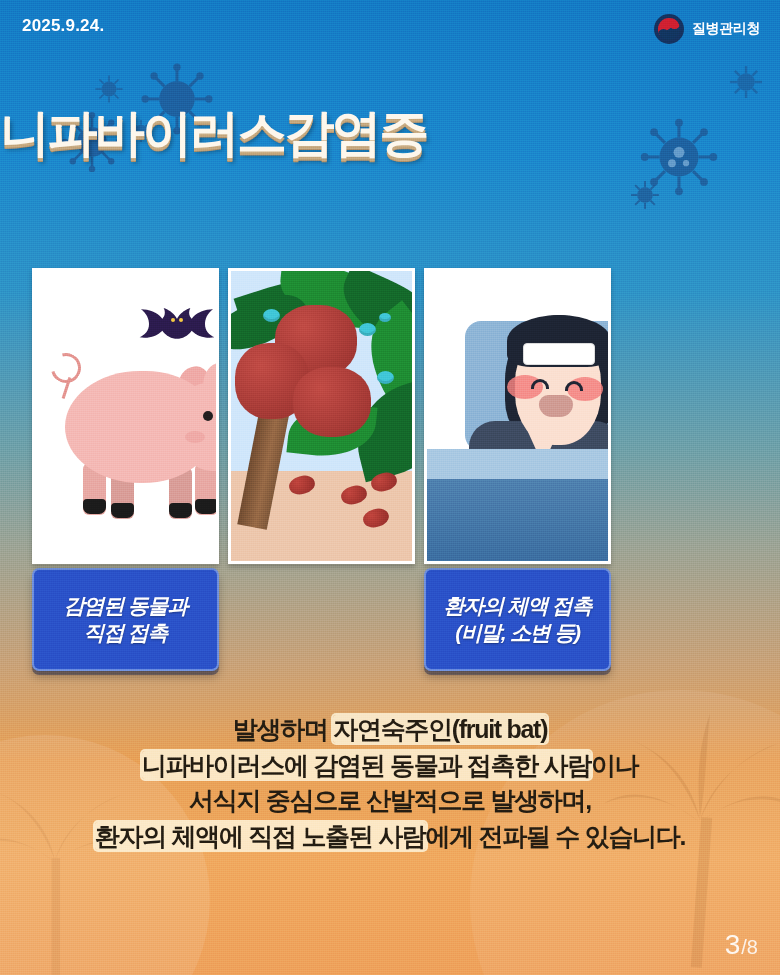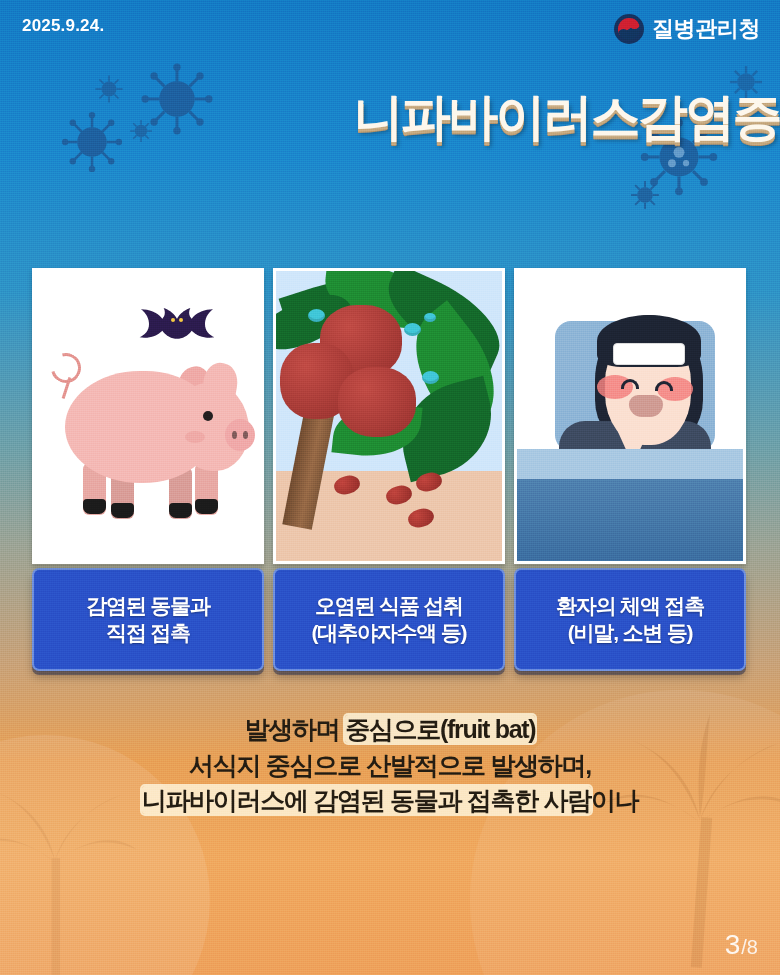--- a/index.html
+++ b/index.html
@@ -53,26 +53,26 @@
     border-radius: 50%;
     background: linear-gradient(145deg, #cf2030 0%, #cf2030 49%, #12355f 51%, #12355f 100%);
     overflow: hidden;
   }
   #brand .logo .tg:before, #brand .logo .tg:after {
     content: ""; position: absolute; width: 11px; height: 11px; border-radius: 50%;
   }
   #brand .logo .tg:before { background: #cf2030; left: 11px; top: 0; }
   #brand .logo .tg:after  { background: #12355f; left: 0; top: 11px; }
   #brand .name {
-    color: #fff; font-size: 22px; font-weight: 700; letter-spacing: -.4px;
+    color: #fff; font-size: 14px; font-weight: 700; letter-spacing: -.4px;
   }
   
   #title {
-    position: absolute; left: 0; right: 0; top: 92px;
-    text-align: right; line-height: 1.02;
+    position: absolute; left: 0; right: 0; top: 108px;
+    text-align: left; line-height: 1.02;
   }
   #title .ln {
     font-size: 50px; font-weight: 900; letter-spacing: -2.6px;
     color: #fdf7ec;
     text-shadow:
       0 3px 0 #c6a87e, 0 4px 0 #b4926a,
       2px 5px 4px rgba(0,0,0,.30);
     display: block;
   }
   #title .hl {
@@ -81,21 +81,21 @@
       0 3px 0 #c08b28, 0 4px 0 #ad7a1d,
       2px 5px 4px rgba(0,0,0,.30);
   }
   
   .virus { position: absolute; color: #1f538f; opacity: .72; }
   
   #panels {
     position: absolute; left: 32px; top: 268px;
     width: 716px; display: flex; gap: 9px;
   }
-  .card { width: 232px; }
+  .card { width: 187px; font-style: italic; }
   .pic {
     height: 296px; width: 100%;
     border: 3px solid #ffffff;
     position: relative; overflow: hidden;
     background: #fff;
     box-shadow: 0 3px 5px rgba(0,0,0,.22);
   }
   .cap {
     margin-top: 4px; height: 103px; border-radius: 7px;
     background: #2a51c8;
@@ -475,24 +475,20 @@
         <div class="coco" style="left:32px; top:38px;"></div>
         <div class="coco" style="left:128px; top:52px;"></div>
         <div class="coco" style="left:148px; top:42px; width:12px; height:9px;"></div>
         <div class="coco" style="left:146px; top:100px;"></div>
 
         <div class="fallen" style="left:58px; top:205px;"></div>
         <div class="fallen" style="left:110px; top:215px;"></div>
         <div class="fallen" style="left:140px; top:202px;"></div>
         <div class="fallen" style="left:132px; top:238px;"></div>
       </div>
-      <div class="cap">
-        <span>오염된 식품 섭취
-(대추야자수액 등)</span>
-      </div>
     </div>
 
     <div class="card">
       <div class="pic">
         <div class="bedbg"></div>
         <div class="pillow"></div>
         <div class="hair-back"></div>
         <div class="ponytail"></div>
         <div class="neck"></div>
         <div class="gown"></div>
@@ -509,23 +505,24 @@
         <div class="blanket"></div>
       </div>
       <div class="cap">
         <span>환자의 체액 접촉
 (비말, 소변 등)</span>
       </div>
     </div>
   </div>
 
   <div id="body">
-    <p><span>발생하며 </span><b>중심으로(fruit bat)</b></p>
+    <p><span>발생하며 </span><b>자연숙주인(fruit bat)</b></p>
+    <p><b>니파바이러스에 감염된 동물과 접촉한 사람</b><span>이나</span></p>
     <p><span>서식지 중심으로 산발적으로 발생하며,</span></p>
-    <p><b>니파바이러스에 감염된 동물과 접촉한 사람</b><span>이나</span></p>
+    <p><b>환자의 체액에 직접 노출된 사람</b><span>에게 전파될 수 있습니다.</span></p>
   </div>
 
   <div id="pageno">
     <span class="cur">3</span>
     <span class="tot">/8</span>
   </div>
 
   <div id="grain"></div>
 </div>
 

